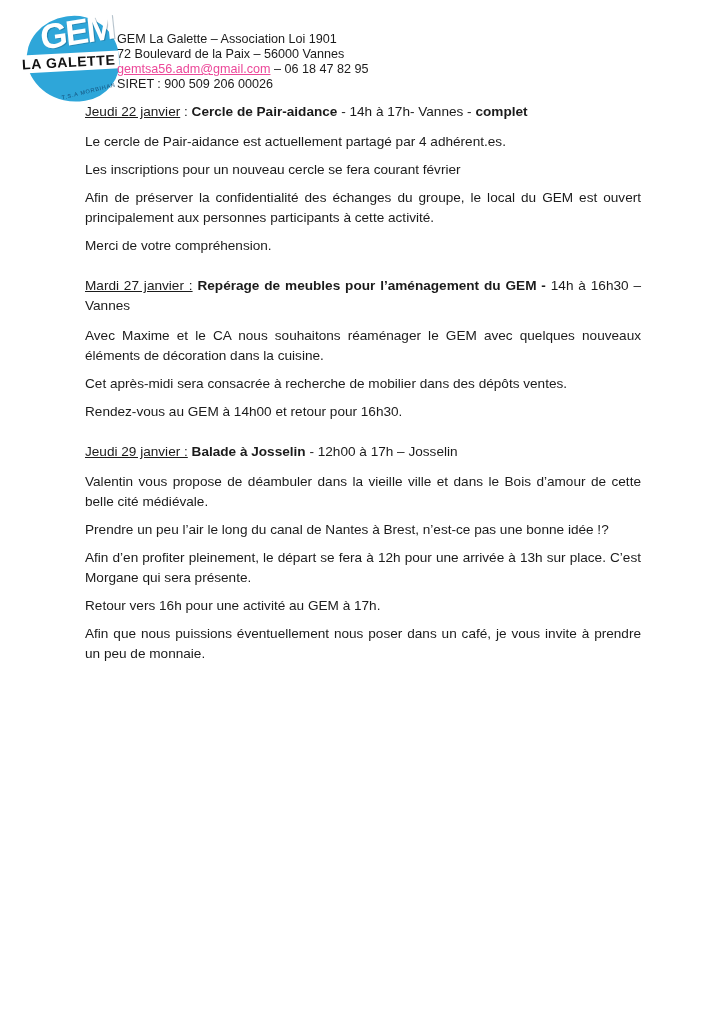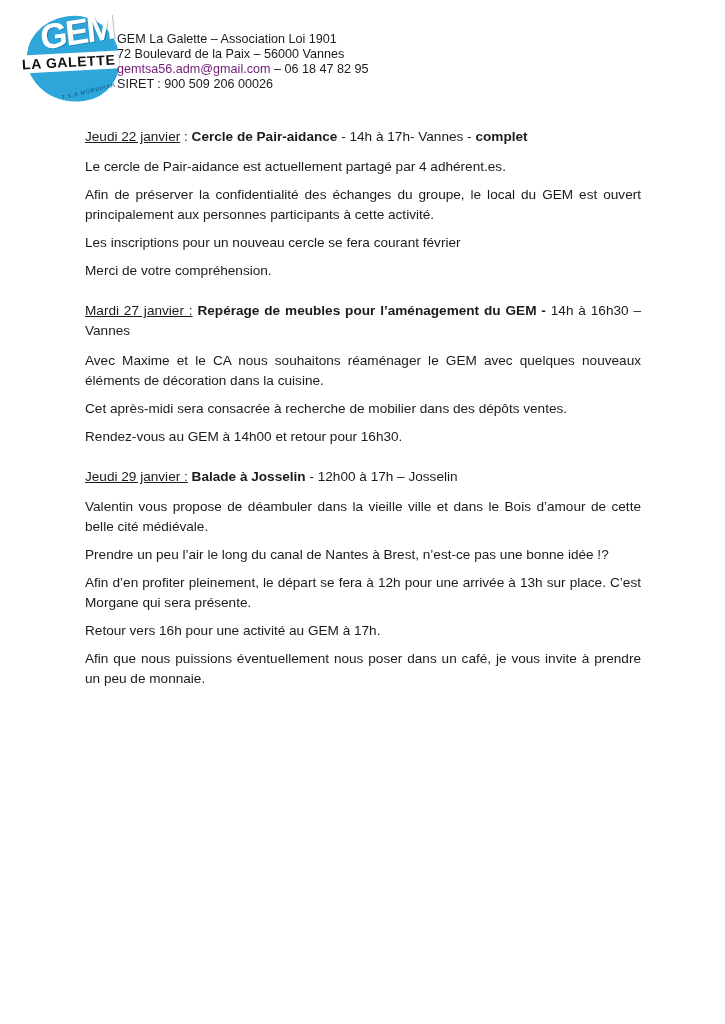--- a/index.html
+++ b/index.html
@@ -41,25 +41,25 @@
     position:absolute; left:36px; top:76px;
     font-size:5.5px; letter-spacing:0.8px;
     color:#14517c;
     transform:rotate(-14deg);
     white-space:nowrap;
   }
   .header-info {
     position:absolute; left:117px; top:32px;
     font-size:12.6px; line-height:15px;
   }
-  .email-link { color:#701a75; cursor:pointer; }
+  .email-link { color:#ec4899; text-decoration:underline; cursor:pointer; }
 
   
   .content {
-    position:absolute; left:85px; top:127px; width:556px;
+    position:absolute; left:85px; top:102px; width:556px;
     font-size:13.6px; line-height:20px;
     text-align:justify;
   }
   .content p { margin:0 0 8px 0; }
   .content p.heading { margin-bottom:10px; }
   .section + .section { margin-top:20px; }
   .u { text-decoration:underline; }
   .b { font-weight:bold; }
 </style>
 </head>
@@ -79,22 +79,22 @@
     <div>72 Boulevard de la Paix – 56000 Vannes</div>
     <div><a class="email-link">gemtsa56.adm@gmail.com</a><span> – 06 18 47 82 95</span></div>
     <div>SIRET : 900 509 206 00026</div>
   </div>
 
   <div class="content">
 
     <div class="section">
       <p class="heading"><span class="u">Jeudi 22 janvier</span><span> : </span><span class="b">Cercle de Pair-aidance</span><span> - 14h à 17h- Vannes - </span><span class="b">complet</span></p>
       <p>Le cercle de Pair-aidance est actuellement partagé par 4 adhérent.es.</p>
+      <p>Les inscriptions pour un nouveau cercle se fera courant février</p>
       <p>Afin de préserver la confidentialité des échanges du groupe, le local du GEM est ouvert principalement aux personnes participants à cette activité.</p>
-      <p>Les inscriptions pour un nouveau cercle se fera courant février</p>
       <p>Merci de votre compréhension.</p>
     </div>
 
     <div class="section">
       <p class="heading"><span class="u">Mardi 27 janvier :</span><span> </span><span class="b">Repérage de meubles pour l’aménagement du GEM -</span><span> 14h à 16h30 – Vannes</span></p>
       <p>Avec Maxime et le CA nous souhaitons réaménager le GEM avec quelques nouveaux éléments de décoration dans la cuisine.</p>
       <p>Cet après-midi sera consacrée à recherche de mobilier dans des dépôts ventes.</p>
       <p>Rendez-vous au GEM à 14h00 et retour pour 16h30.</p>
     </div>
 

